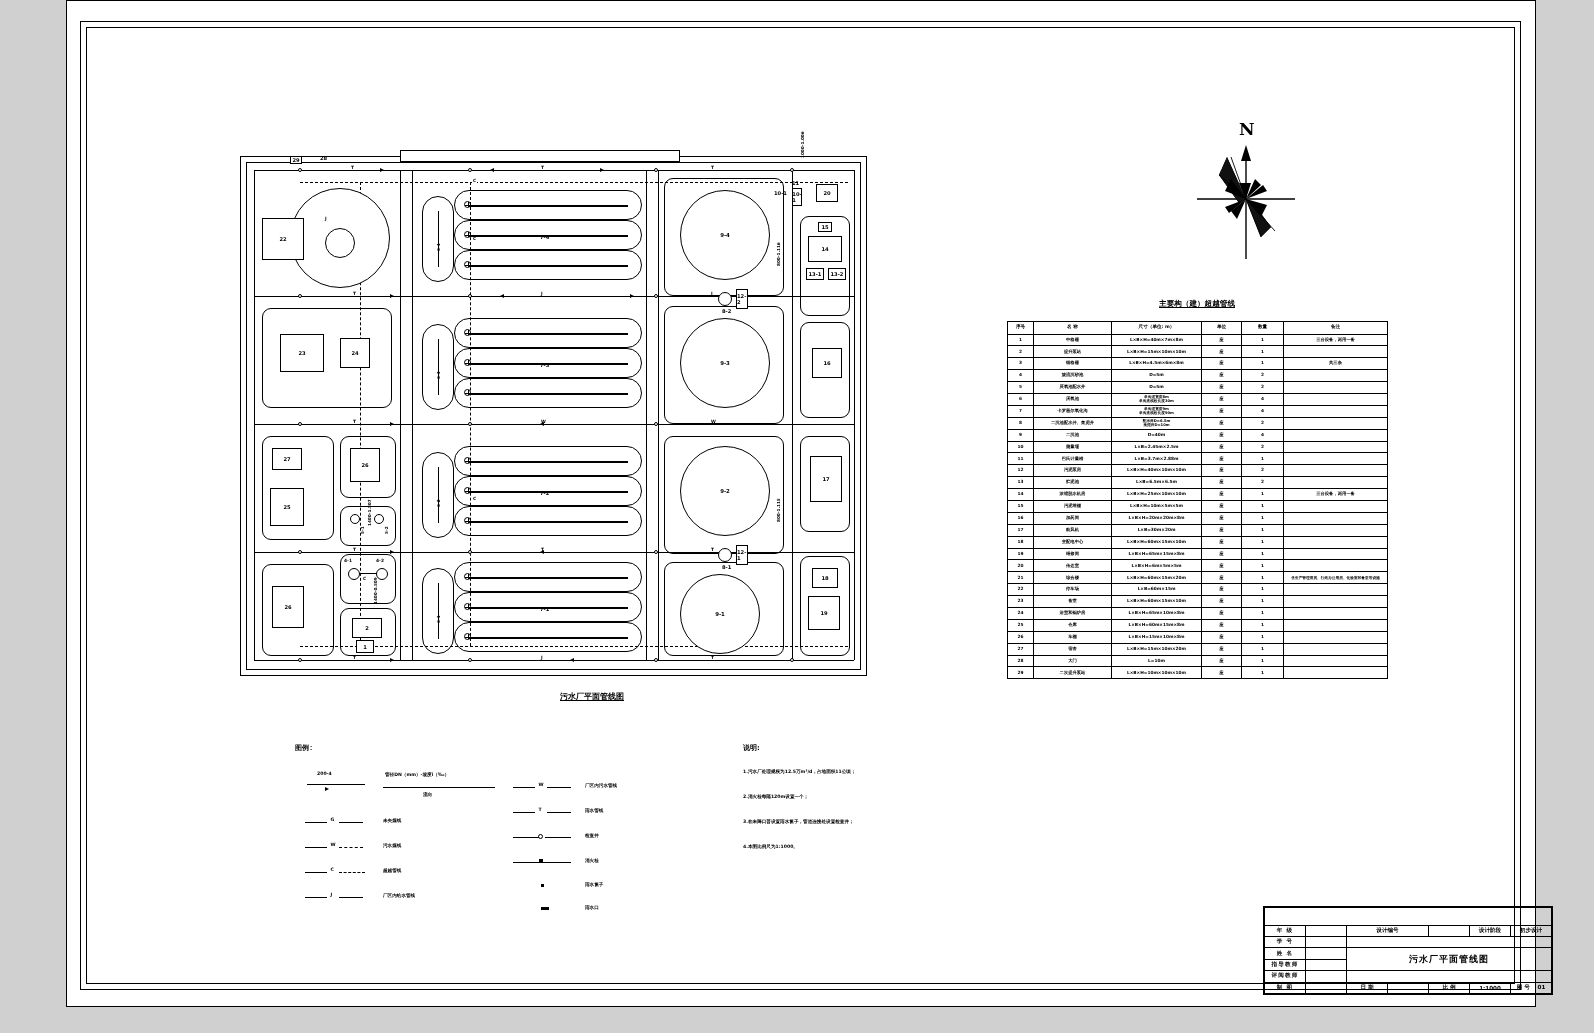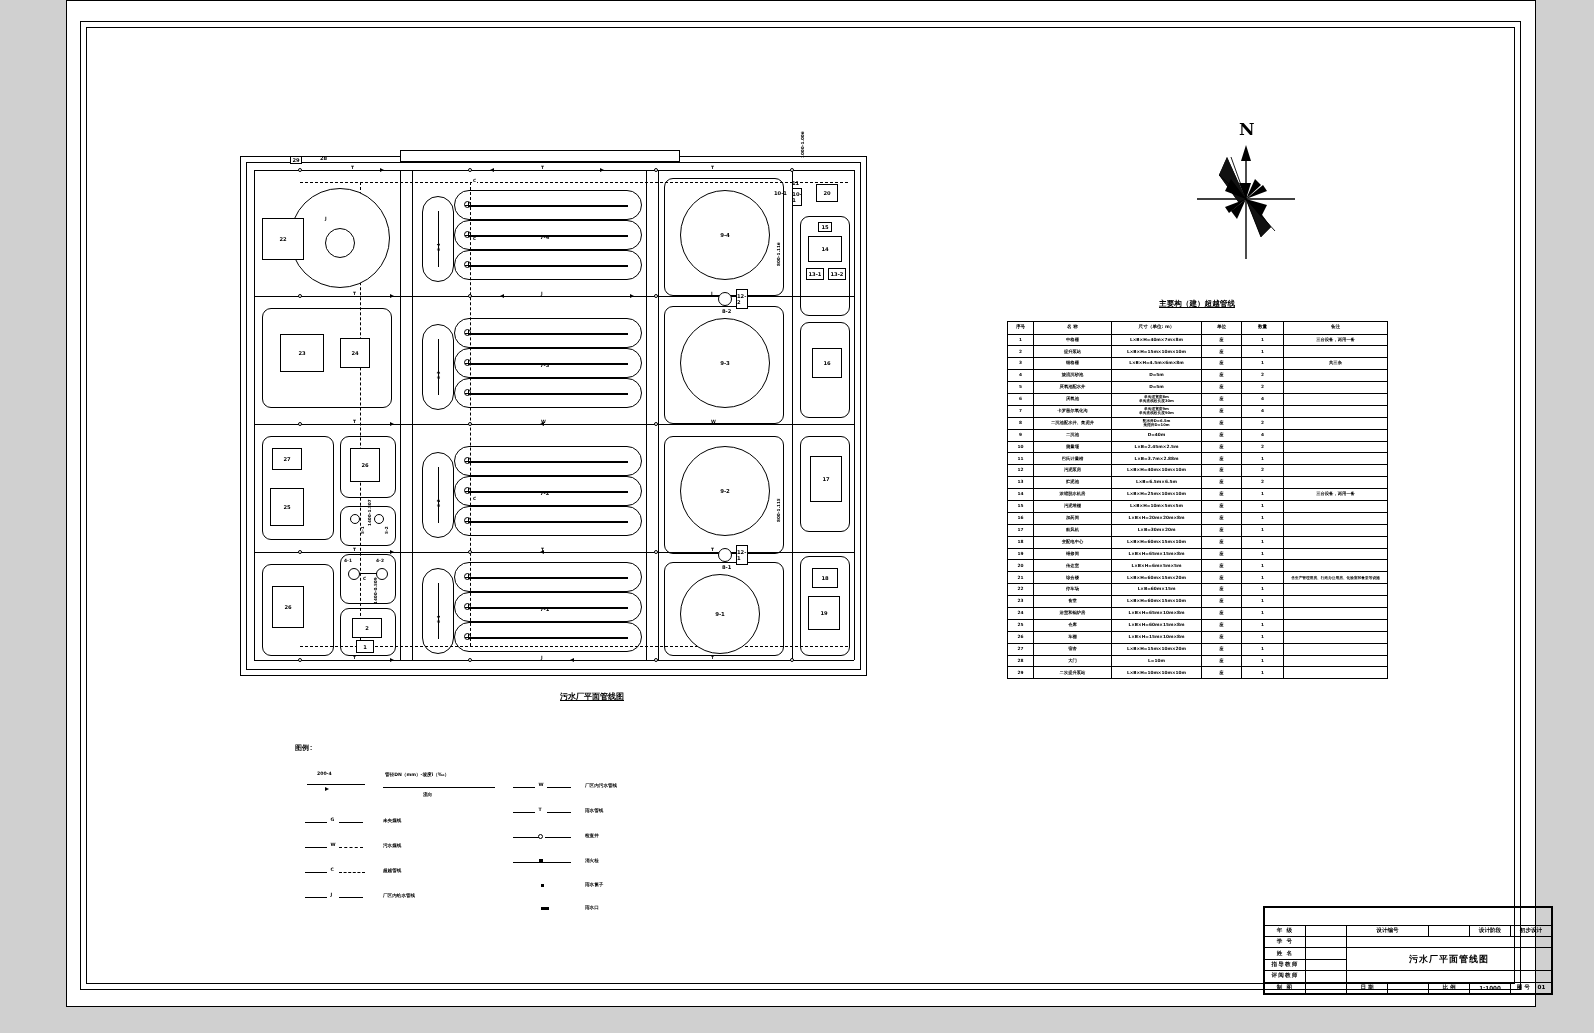--- a/index.html
+++ b/index.html
@@ -698,20 +698,27 @@
       <div class="sym-sq" style="left:244px; top:116px;"></div>
       <div class="leg-txt" style="left:290px; top:115px;">消火栓</div>
 
       <div class="sym-dot" style="left:246px; top:141px;"></div>
       <div class="leg-txt" style="left:290px; top:139px;">雨水篦子</div>
 
       <div class="sym-dot" style="left:246px; top:164px; width:8px; height:3px;"></div>
       <div class="leg-txt" style="left:290px; top:162px;">雨水口</div>
     </div>
 
+    <div id="notes">
+      <div class="hdr">说明:</div>
+      <div class="note">1.污水厂处理规模为12.5万m³/d，占地面积11公顷；</div>
+      <div class="note">2.消火栓每隔120m设置一个；</div>
+      <div class="note">3.在未降口普设置雨水篦子，管道连接处设置检查井；</div>
+      <div class="note">4.本图比例尺为1:1000。</div>
+    </div>
 
     <div id="titleblock">
       <table>
         <tbody>
             <tr class="toprow">
           <td colspan="7" class="blank"></td>
         </tr>
         <tr>
           <td class="lblcell" style="width:42px;">年  级</td>
           <td style="width:48px;"></td>

